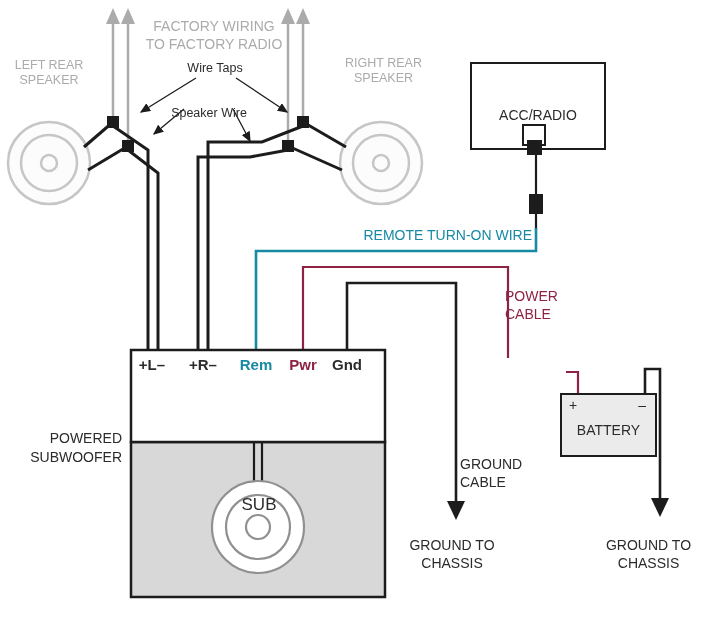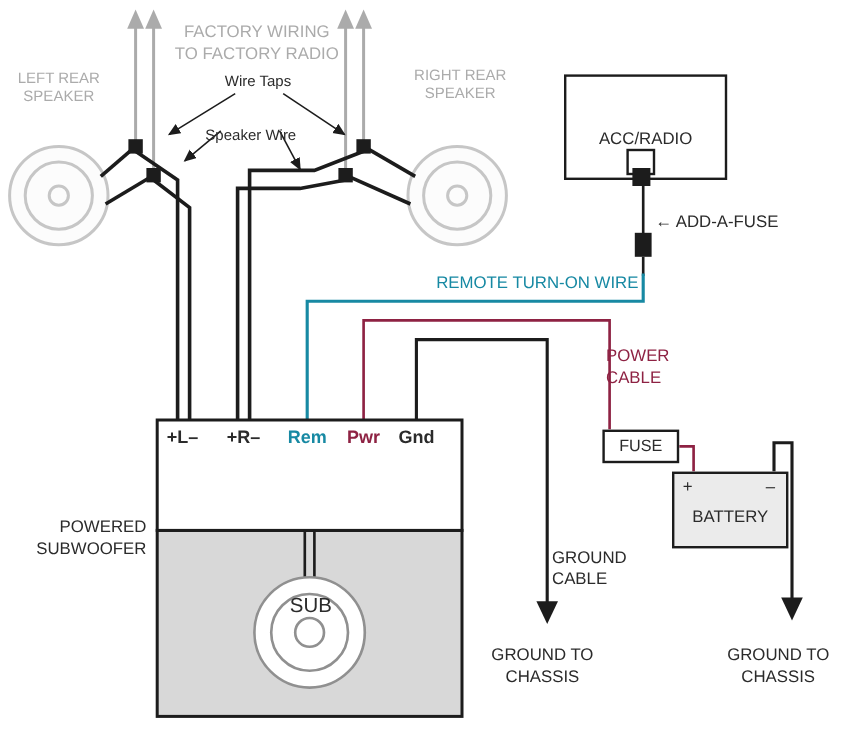--- a/index.html
+++ b/index.html
@@ -158,30 +158,26 @@
   <div class="lbl center sm" style="left:166px; top:61px; width:98px;">Wire Taps</div>
 
   <div class="lbl center sm" style="left:150px; top:94px; width:118px;margin-top:12px;">Speaker Wire</div>
 
   <div class="box" style="left:470px; top:62px; width:136px; height:88px;">
     <div class="lbl center" style="left:0; right:0; top:42px;">ACC/RADIO</div>
     <div class="slot" style="left:50px; top:60px; width:24px; height:22px;"></div>
     <div class="conn" style="left:55px; top:76px;"></div>
   </div>
 
-  <div class="lbl nowrap" style="left:546px; top:175px;">← ADD-A-FUSE</div>
 
   <div class="lbl teal right" style="left:340px; top:226px; width:192px;">REMOTE TURN-ON WIRE</div>
 
   <div class="lbl red pre" style="left:505px; top:287px;">POWER
 CABLE</div>
 
-  <div class="box" style="left:502px; top:358px; width:64px; height:28px;">
-    <div class="lbl center" style="left:0; right:0; top:3px; font-size:13.5px;">FUSE</div>
-  </div>
 
   <div class="box battery-box" style="left:560px; top:393px; width:97px; height:64px;">
     <div class="lbl" style="left:7px; top:1px;">+</div>
     <div class="lbl" style="right:9px; top:1px;">–</div>
     <div class="lbl center" style="left:0; right:0; top:26px;">BATTERY</div>
   </div>
 
   <div class="lbl pre" style="left:460px; top:455px;">GROUND
 CABLE</div>
 

